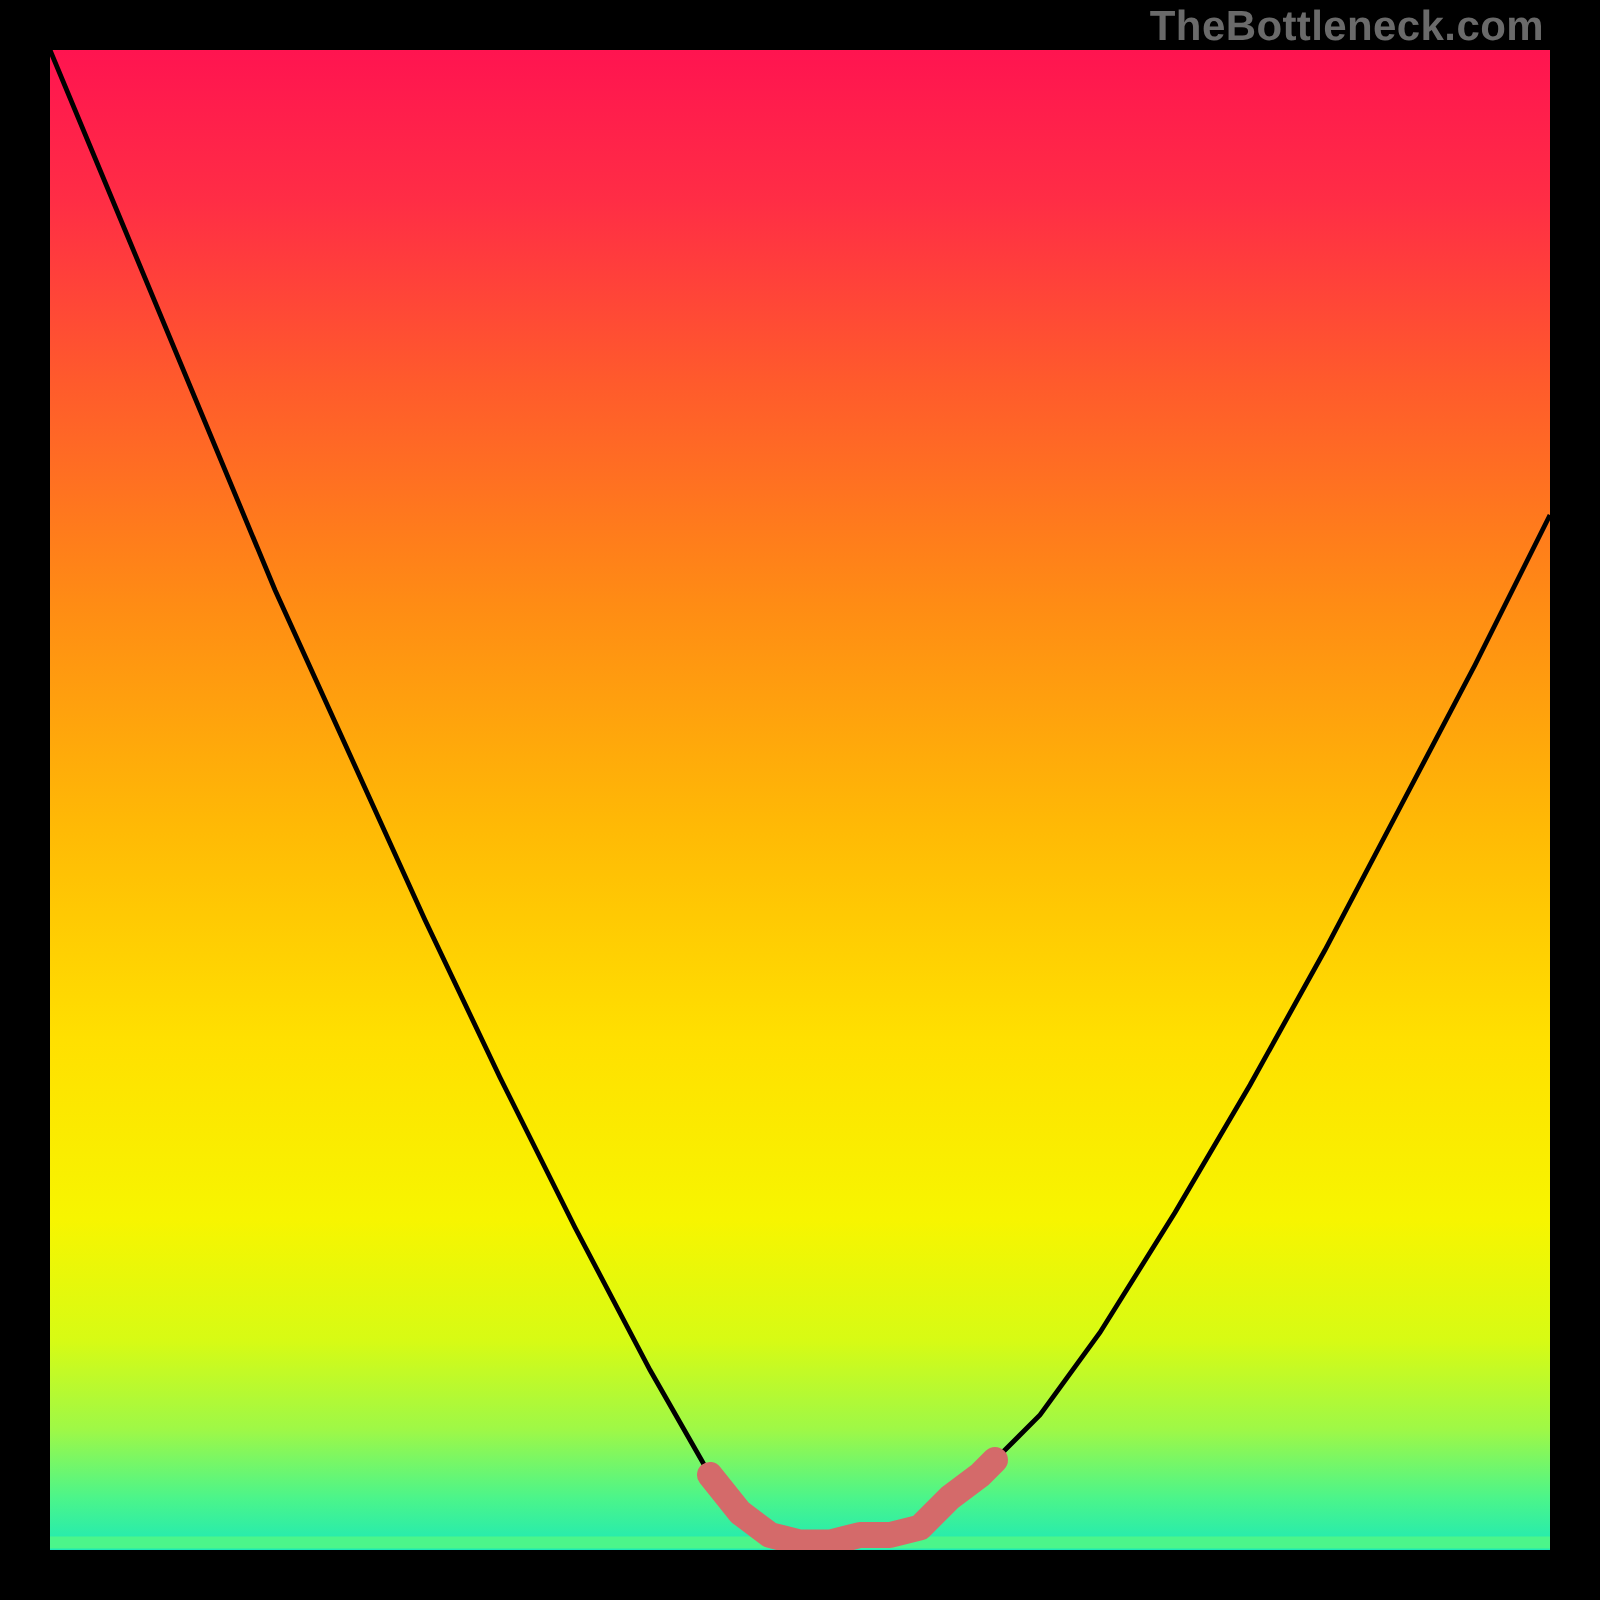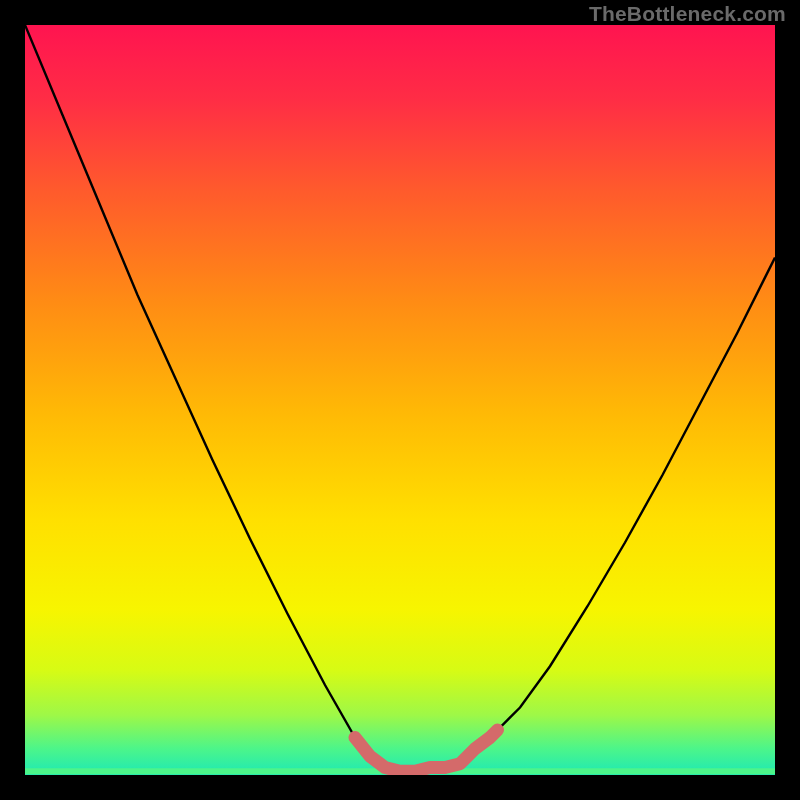--- a/index.html
+++ b/index.html
@@ -13,21 +13,21 @@
   .frame {
     position: absolute;
     left: 25px;
     top: 25px;
     width: 750px;
     height: 750px;
     background: #000;
   }
   .attribution {
     position: absolute;
-    right: 14px;
+    right: 28px;
     top: 2px;
     color: #6a6a6a;
     font-family: Arial, Helvetica, sans-serif;
     font-size: 21px;
     font-weight: 600;
     letter-spacing: 0.2px;
     pointer-events: none;
   }
   svg {
     display: block;

